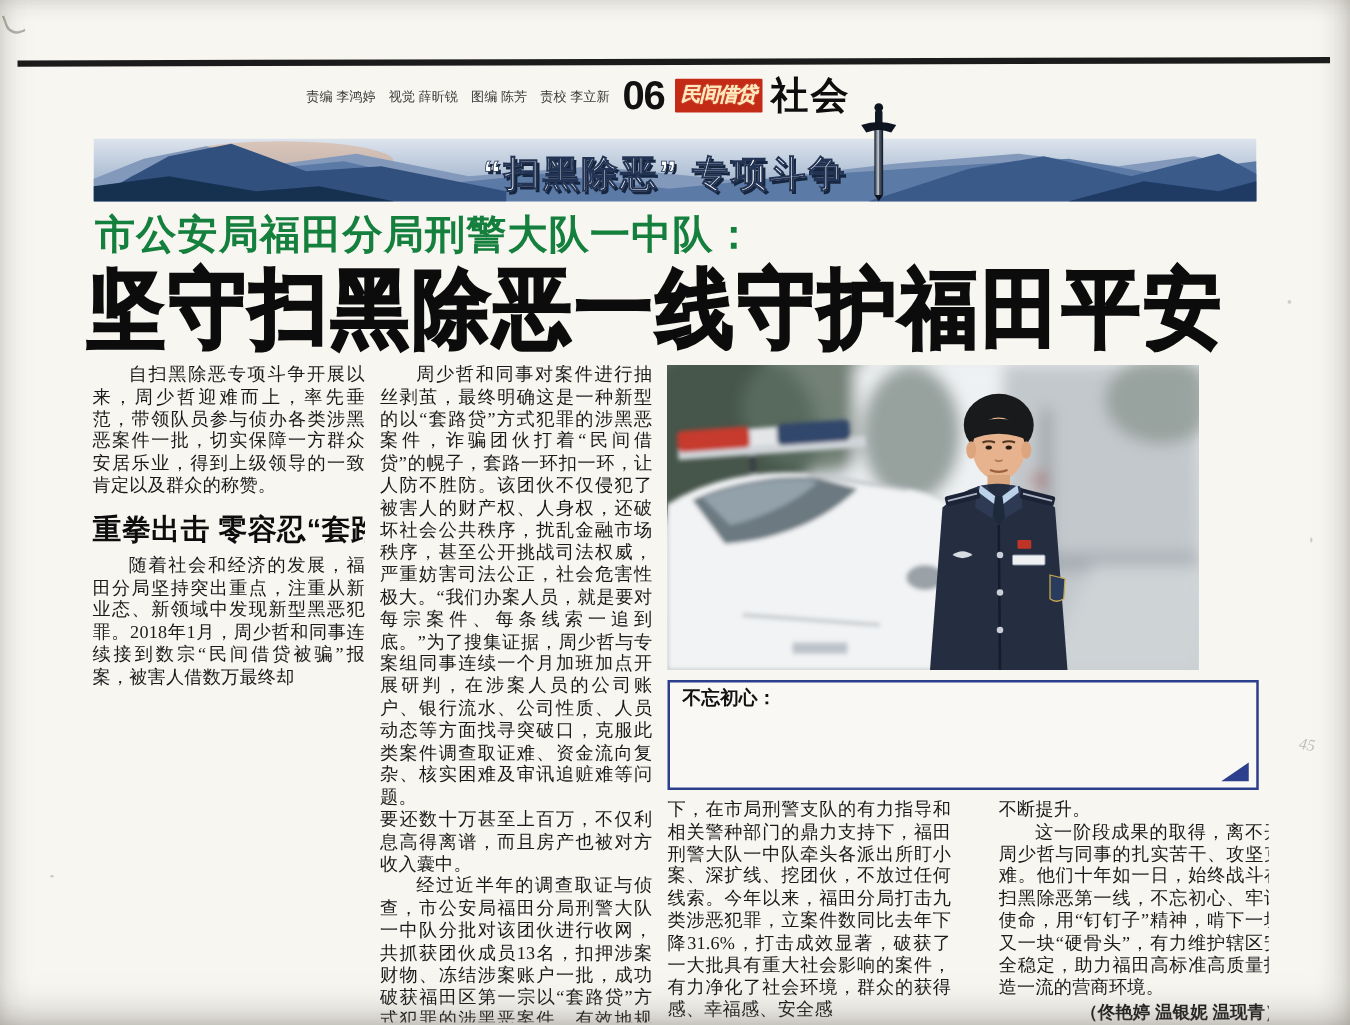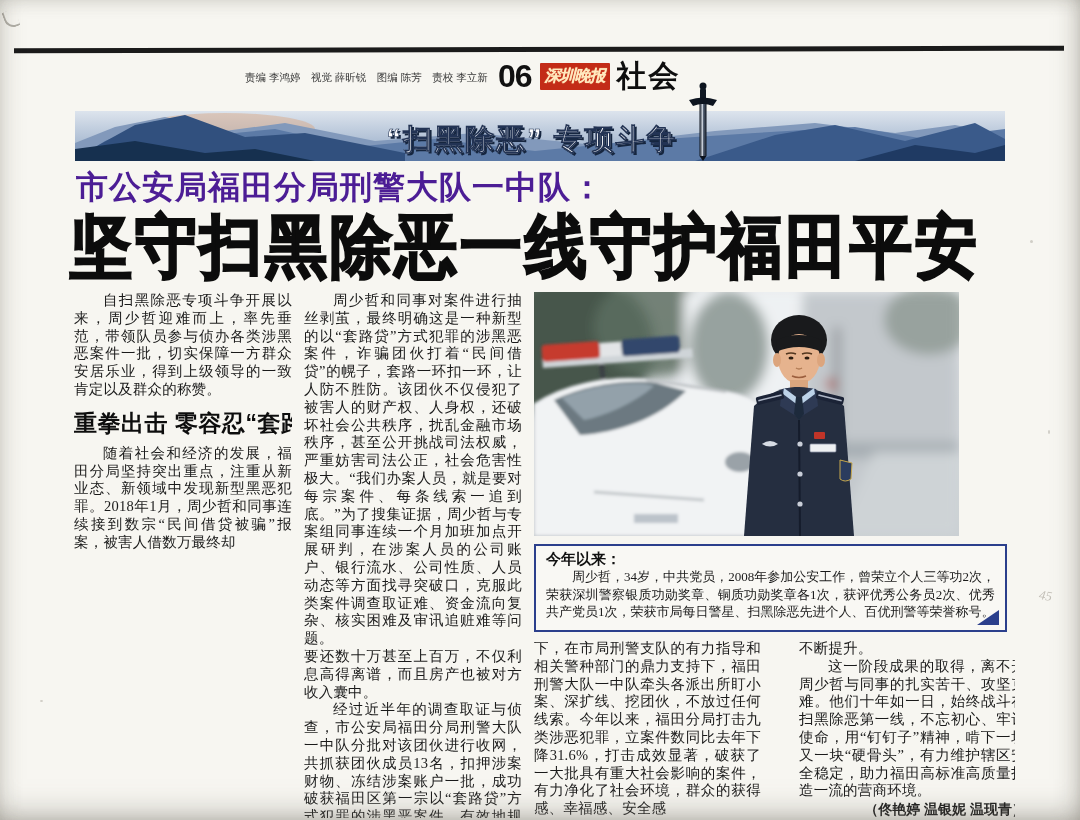--- a/index.html
+++ b/index.html
@@ -28,21 +28,21 @@
   .logo-box { margin-left:8px; width:70px; height:27px; background:#c32b17; display:flex; align-items:center; justify-content:center; border-radius:1px; }
   .logo-box span { font-size:16px; font-weight:700; font-style:italic; color:#ffe9c0; letter-spacing:-1px; text-shadow:0 0 1px #ffdda0; white-space:nowrap; }
   .section-name { font-family:"Liberation Sans","DejaVu Sans",sans-serif; font-weight:900; font-size:30px; margin-left:7px; color:#0e0e0e; letter-spacing:2px; }
 
   
   .banner { position:absolute; left:75px; top:111px; width:746px; height:50px; overflow:visible; }
   .banner svg { position:absolute; left:0; top:-28px; overflow:visible; }
   .banner-text { font-family:"Liberation Sans","DejaVu Sans",sans-serif; font-weight:900; font-size:29px; letter-spacing:2px; }
 
   
-  .kicker { position:absolute; left:76px; top:166px; font-weight:700; font-size:32px; letter-spacing:1px; color:#4c1d95; white-space:nowrap; }
+  .kicker { position:absolute; left:76px; top:166px; font-weight:700; font-size:32px; letter-spacing:1px; color:#15803d; white-space:nowrap; }
   .headline { position:absolute; left:70px; top:201px; width:945px; font-weight:900; font-size:62px; letter-spacing:3px; color:#0c0c0c; white-space:nowrap; -webkit-text-stroke:2px #0c0c0c; transform:scale(1,1.1); transform-origin:left top; }
 
   
   .article { position:absolute; left:74px; top:292px; width:941px; height:526px; display:flex; gap:12px; overflow:hidden; }
   .col { width:218px; flex:0 0 218px; overflow:hidden; }
   .right-wrap { flex:1 1 auto; }
   .body-p { margin:0; font-size:14.5px; line-height:17.8px; text-align:justify; text-indent:2em; letter-spacing:.2px; color:#1a1a1a; }
   .body-p.cont { text-indent:0; }
   .subhead { font-family:"Liberation Sans","DejaVu Sans",sans-serif; font-weight:900; font-size:23px; letter-spacing:.5px; color:#0d0d0d; margin:9px 0 6px; white-space:nowrap; }
   .byline { font-family:"Liberation Sans","DejaVu Sans",sans-serif; font-weight:700; font-size:14px; text-align:right; margin-top:1px; }
@@ -72,21 +72,21 @@
   <div class="speck" style="left:40px; top:700px; width:3px; height:2px;"></div>
   <div class="hand-note">45</div>
 
   <div class="top-rule"></div>
   <div class="masthead-row">
     <div class="date-block">
       <div class="editors-line">责编 李鸿婷　视觉 薛昕锐　图编 陈芳　责校 李立新</div>
     </div>
     <div class="page-num">06</div>
     <div class="logo-box">
-      <span>深圳晚报</span>
+      <span>民间借贷</span>
     </div>
     <div class="section-name">社会</div>
   </div>
 
   <div class="banner">
     <svg width="930" height="78" viewBox="0 0 930 78">
       <defs>
         <linearGradient id="sky" x1="0" y1="0" x2="0" y2="1">
           <stop offset="0" stop-color="#dde4ed"></stop>
             <stop offset="1" stop-color="#8fa6c4"></stop>
@@ -215,22 +215,21 @@
             <circle cx="266" cy="212" r="2.6" fill="#c9ced8"></circle>
             <path d="M228,152 q8,-6 16,0 q-8,5 -16,0" fill="#d7dce4"></path>
             <rect x="280" y="140" width="11" height="7" rx="1" fill="#c03428"></rect>
             <rect x="276" y="152" width="26" height="8" rx="1" fill="#eef0f2" stroke="#8b93a5" stroke-width=".8"></rect>
             <path d="M306,168 l12,3 l-1,16 q-6,4 -11,0 Z" fill="#2a3c5e" stroke="#c8a84c" stroke-width="1"></path>
           </g>
         </svg>
       </div>
 
       <div class="profile-box">
-        <div class="profile-title">今年以来：</div>
-        <p class="profile-text">周少哲，34岁，中共党员，2008年参加公安工作，曾荣立个人三等功2次，荣获深圳警察银质功勋奖章、铜质功勋奖章各1次，获评优秀公务员2次、优秀共产党员1次，荣获市局每日警星、扫黑除恶先进个人、百优刑警等荣誉称号。</p>
+        <div class="profile-title">不忘初心：</div>
         <div class="profile-triangle"></div>
       </div>
 
       <div class="below-photo-cols">
         <div class="subcol">
           <p class="body-p cont">下，在市局刑警支队的有力指导和相关警种部门的鼎力支持下，福田刑警大队一中队牵头各派出所盯小案、深扩线、挖团伙，不放过任何线索。今年以来，福田分局打击九类涉恶犯罪，立案件数同比去年下降31.6%，打击成效显著，破获了一大批具有重大社会影响的案件，有力净化了社会环境，群众的获得感、幸福感、安全感</p>
         </div>
         <div class="subcol">
           <p class="body-p cont">不断提升。</p>
           <p class="body-p">这一阶段成果的取得，离不开周少哲与同事的扎实苦干、攻坚克难。他们十年如一日，始终战斗在扫黑除恶第一线，不忘初心、牢记使命，用“钉钉子”精神，啃下一块又一块“硬骨头”，有力维护辖区安全稳定，助力福田高标准高质量打造一流的营商环境。</p>

